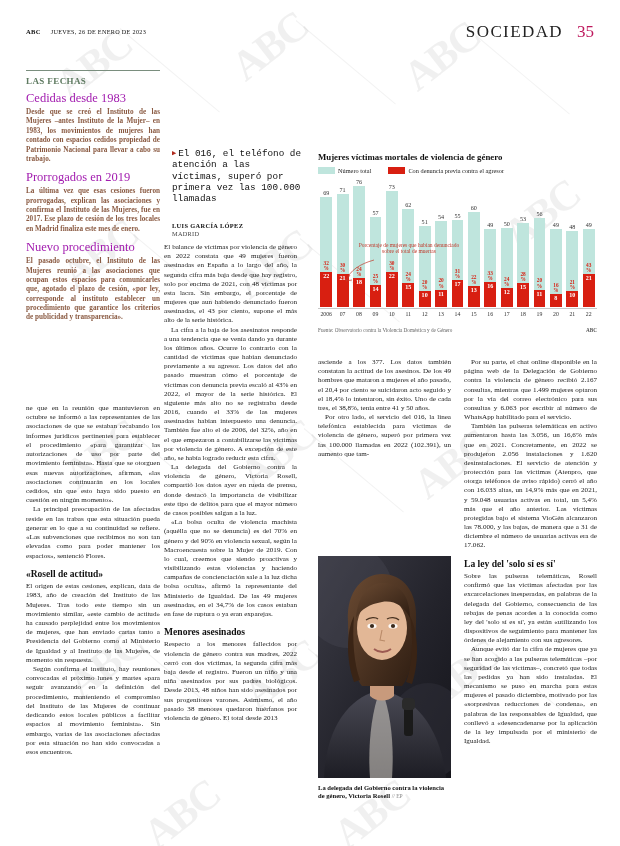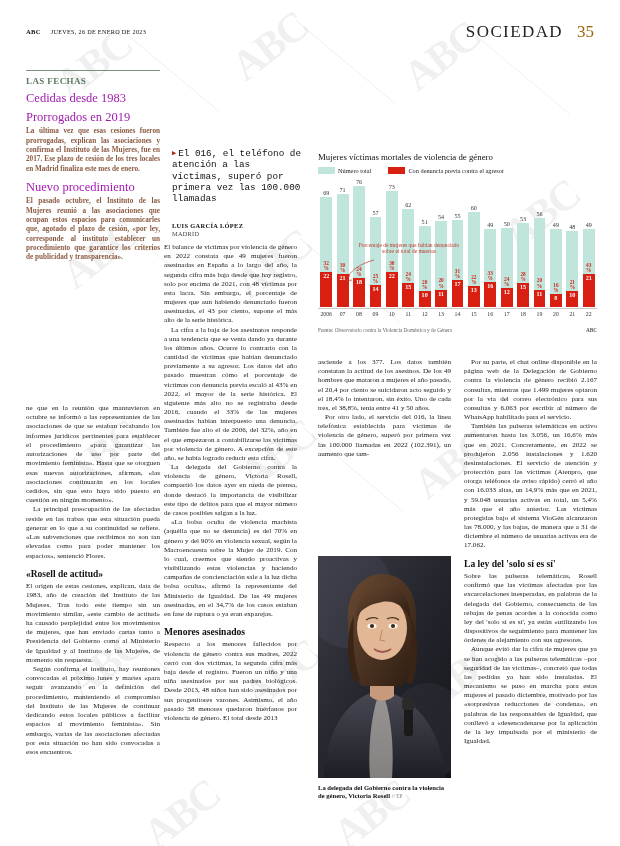--- a/index.html
+++ b/index.html
@@ -44,21 +44,21 @@
   .masthead .date { margin-left:8px; }
 
   .section-name {
     position:absolute; right:57px; top:22px;
     font-family:"Liberation Serif", serif;
     font-size:17px; letter-spacing:1.4px; color:#222; font-weight:400;
   }
   .page-num {
     position:absolute; right:26px; top:22px;
     font-family:"Liberation Serif", serif;
-    font-size:17px; color:#a16207;
+    font-size:17px; color:#be185d;
   }
 
   
   .rail { position:absolute; left:26px; top:70px; width:134px; }
   .rail-rule { border-top:1px solid #7a8e7e; width:100%; margin-bottom:5px; }
   .rail-kicker {
     font-family:"Liberation Serif", serif;
     font-weight:700; font-size:9px; color:#5e7a60;
     letter-spacing:0.4px; margin-bottom:5px;
   }
@@ -142,21 +142,21 @@
   .photo {
     position:absolute; left:318px; top:556px; width:133px; height:222px;
     overflow:hidden; background:#2b2b33;
   }
   .photo-credit { color:#888; font-weight:400; font-size:5.6px; }
 
   
   .chart-box { position:absolute; left:318px; top:152px; width:279px; height:192px; }
   .chart-title {
     font-family:"Liberation Serif", serif;
-    font-weight:400; font-size:8.8px; color:#111; margin-bottom:5px;
+    font-weight:700; font-size:8.8px; color:#111; margin-bottom:5px;
   }
   .legend { display:flex; align-items:center; gap:5px; margin-bottom:6px; }
   .legend .item { display:flex; align-items:center; gap:3px; }
   .legend .sw { width:17px; height:7px; display:inline-block; }
   .legend .lbl { font-family:"Liberation Serif", serif; font-size:6.3px; color:#222; }
   .plot { position:relative; width:279px; height:140px; }
   .bars { position:absolute; left:0; bottom:13px; width:279px; height:127px; display:flex; align-items:flex-end; gap:0; }
   .slot { position:relative; flex:1 1 0; height:100%; display:flex; flex-direction:column; justify-content:flex-end; align-items:center; }
   .tot-lbl {
     font-family:"Liberation Serif", serif; font-size:6.1px; color:#333;
@@ -229,20 +229,21 @@
     <span class="date">JUEVES, 26 DE ENERO DE 2023</span>
   </div>
   <div class="section-name">SOCIEDAD</div>
   <div class="page-num">35</div>
 
   <div class="rail">
     <div class="rail-rule"></div>
     <div class="rail-kicker">LAS FECHAS</div>
 
     <div class="rail-head">Cedidas desde 1983</div>
+    <div class="rail-body">Desde que se creó el Instituto de las Mujeres –antes Instituto de la Mujer– en 1983, los movimientos de mujeres han contado con espacios cedidos propiedad de Patrimonio Nacional para llevar a cabo su trabajo.</div>
 
     <div class="rail-head">Prorrogados en 2019</div>
     <div class="rail-body">La última vez que esas cesiones fueron prorrogadas, explican las asociaciones y confirma el Instituto de las Mujeres, fue en 2017. Ese plazo de cesión de los tres locales en Madrid finaliza este mes de enero.</div>
 
     <div class="rail-head">Nuevo procedimiento</div>
     <div class="rail-body">El pasado octubre, el Instituto de las Mujeres reunió a las asociaciones que ocupan estos espacios para comunicarles que, agotado el plazo de cesión, «por ley, corresponde al instituto establecer un procedimiento que garantice los criterios de publicidad y transparencia».</div>
   </div>
 
   <div class="rail-article">
     <p class="noind">ne que en la reunión que mantuvieron en octubre se informó a las representantes de las asociaciones de que se estaban recabando los informes jurídicos pertinentes para establecer el procedimiento «para garantizar las autorizaciones de uso por parte del movimiento feminista». Hasta que se otorguen esas nuevas autorizaciones, afirman, «las asociaciones continuarán en los locales cedidos, sin que esto haya sido puesto en cuestión en ningún momento».</p>

